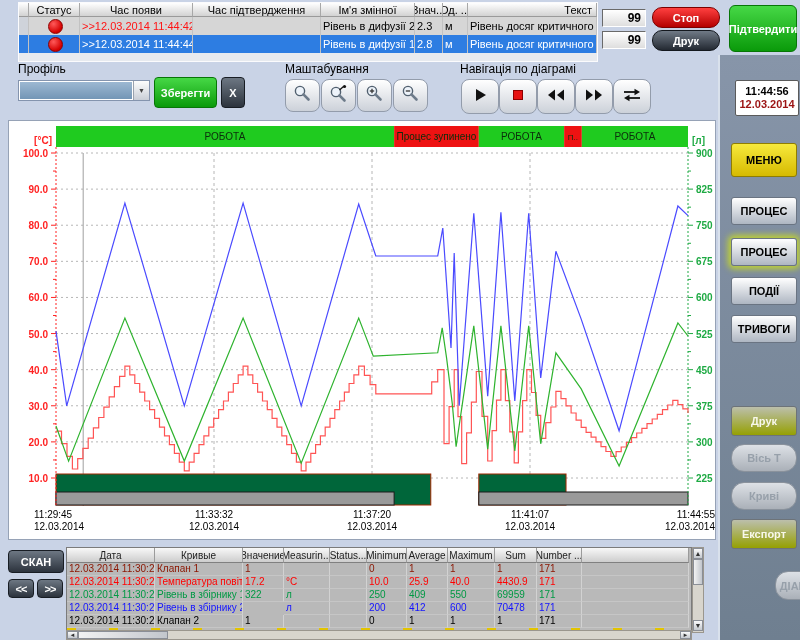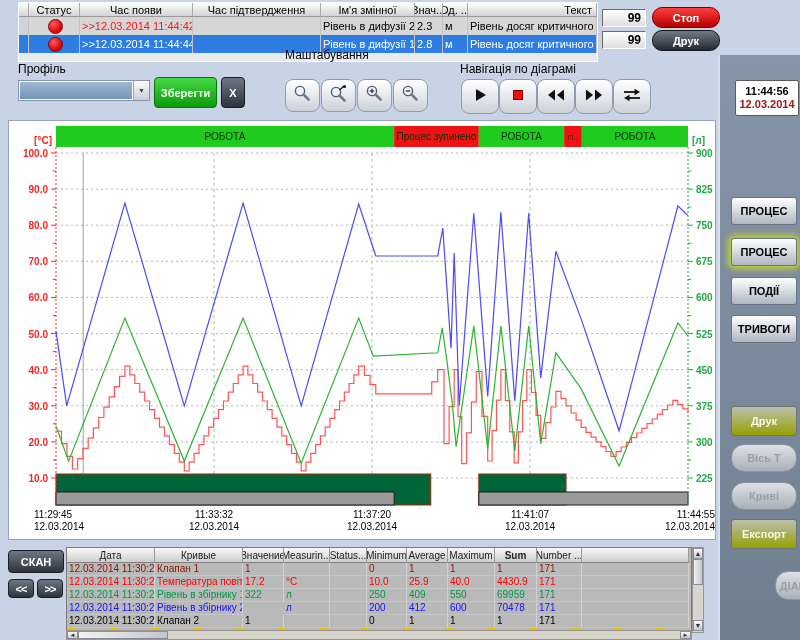--- a/index.html
+++ b/index.html
@@ -97,30 +97,31 @@
           <div class="acell" style="width: 25px;">м</div>
           <div class="acell" style="width: 129px;">Рівень досяг критичного значенн</div>
         </div>
       </div>
   </div>
 
   <div class="abs counter" style="left:602px;top:9px;width:44px;height:18px;">99</div>
   <div class="abs counter" style="left:602px;top:31px;width:44px;height:18px;">99</div>
   <div class="abs btn btn-red" style="left:652px;top:7px;width:68px;height:21px;">Стоп</div>
   <div class="abs btn btn-dark" style="left:652px;top:30px;width:68px;height:21px;">Друк</div>
+  <div class="abs btn btn-green" style="left:729px;top:5px;width:68px;height:47px;">Підтвердити</div>
 
   <div class="abs lbl" style="left:18px;top:62px;">Профіль</div>
   <div class="abs combo" style="left:18px;top:80px;width:132px;height:21px;">
     <div class="combo-fill"></div>
     <div class="combo-btn">▼</div>
   </div>
   <div class="abs btn btn-green" style="left:154px;top:77px;width:63px;height:31px;border-radius:4px;">Зберегти</div>
   <div class="abs btn btn-sq-dark" style="left:221px;top:77px;width:24px;height:31px;">X</div>
 
-  <div class="abs lbl" style="left:285px;top:48px;">Маштабування</div>
+  <div class="abs lbl" style="left:285px;top:62px;">Маштабування</div>
   <div class="abs tool-btn" style="left:285px;top:79px;width:33px;height:31px;">
     <span><svg width="19" height="19">
       <circle cx="7" cy="7" r="4.6" fill="#edf3fa" stroke="#51606f" stroke-width="1.4"></circle>
       <line x1="10.4" y1="10.4" x2="15.5" y2="15.5" stroke="#6d7b8a" stroke-width="2.6" stroke-linecap="round"></line>
         </svg></span>
   </div>
   <div class="abs tool-btn" style="left:321px;top:79px;width:33px;height:31px;">
     <span><svg width="19" height="19">
       <circle cx="7" cy="8" r="4.6" fill="#edf3fa" stroke="#51606f" stroke-width="1.4"></circle>
       <line x1="10.4" y1="11.4" x2="15.5" y2="16.5" stroke="#6d7b8a" stroke-width="2.6" stroke-linecap="round"></line>
@@ -177,20 +178,21 @@
   </div>
 
   <div class="abs" style="left:718px;top:55px;width:82px;height:585px;border-left:2px solid #d9e1ec;
        background:linear-gradient(180deg,#8795a9,#6f7f90);box-sizing:border-box;"></div>
 
   <div class="abs timebox" style="left:735px;top:80px;width:62px;height:34px;">
     <span style="color:#000;">11:44:56</span>
     <span style="color:#9c1414;">12.03.2014</span>
   </div>
 
+  <div class="abs btn btn-yellow" style="left:731px;top:143px;width:66px;height:34px;">МЕНЮ</div>
   <div class="abs btn btn-silver" style="left:731px;top:197px;width:66px;height:28px;">ПРОЦЕС</div>
   <div class="abs btn btn-silver glow" style="left:731px;top:238px;width:66px;height:28px;">ПРОЦЕС</div>
   <div class="abs btn btn-silver" style="left:731px;top:277px;width:66px;height:28px;">ПОДІЇ</div>
   <div class="abs btn btn-silver" style="left:731px;top:315px;width:66px;height:28px;">ТРИВОГИ</div>
 
   <div class="abs btn btn-olive" style="left:731px;top:406px;width:66px;height:30px;">Друк</div>
   <div class="abs btn btn-disabled" style="left:731px;top:444px;width:66px;height:28px;">Вісь Т</div>
   <div class="abs btn btn-disabled" style="left:731px;top:482px;width:66px;height:28px;">Криві</div>
   <div class="abs btn btn-olive" style="left:731px;top:519px;width:66px;height:30px;">Експорт</div>
   <div class="abs btn btn-disabled" style="left:731px;top:571px;width:66px;height:29px;margin-left:44px;">ДІАГРАМА</div>
@@ -310,21 +312,21 @@
   <div class="abs btable">
     <div class="bhead" id="btable-head">
         <div class="bhcell" style="width: 88px;">Дата</div>
         <div class="bhcell" style="width: 88px;">Кривые</div>
         <div class="bhcell" style="width: 41px;">Значение</div>
         <div class="bhcell" style="width: 46px;">Measurin...</div>
         <div class="bhcell" style="width: 37px;">Status...</div>
         <div class="bhcell" style="width: 40px;">Minimum</div>
         <div class="bhcell" style="width: 41px;">Average</div>
         <div class="bhcell" style="width: 47px;">Maximum</div>
-        <div class="bhcell" style="width: 42px; font-weight: bold;">Sum</div>
+        <div class="bhcell" style="width: 42px;">Sum</div>
         <div class="bhcell" style="width: 45px;">Number ...</div>
         <div class="bhcell" style="width: 107px;"></div>
       </div>
     <div id="btable-rows">
         <div class="brow" style="color: rgb(139, 21, 0);">
           <div class="bcell" style="width: 88px;">12.03.2014 11:30:25</div>
           <div class="bcell" style="width: 88px;">Клапан 1</div>
           <div class="bcell" style="width: 41px;">1</div>
           <div class="bcell" style="width: 46px;"></div>
           <div class="bcell" style="width: 37px;"></div>

